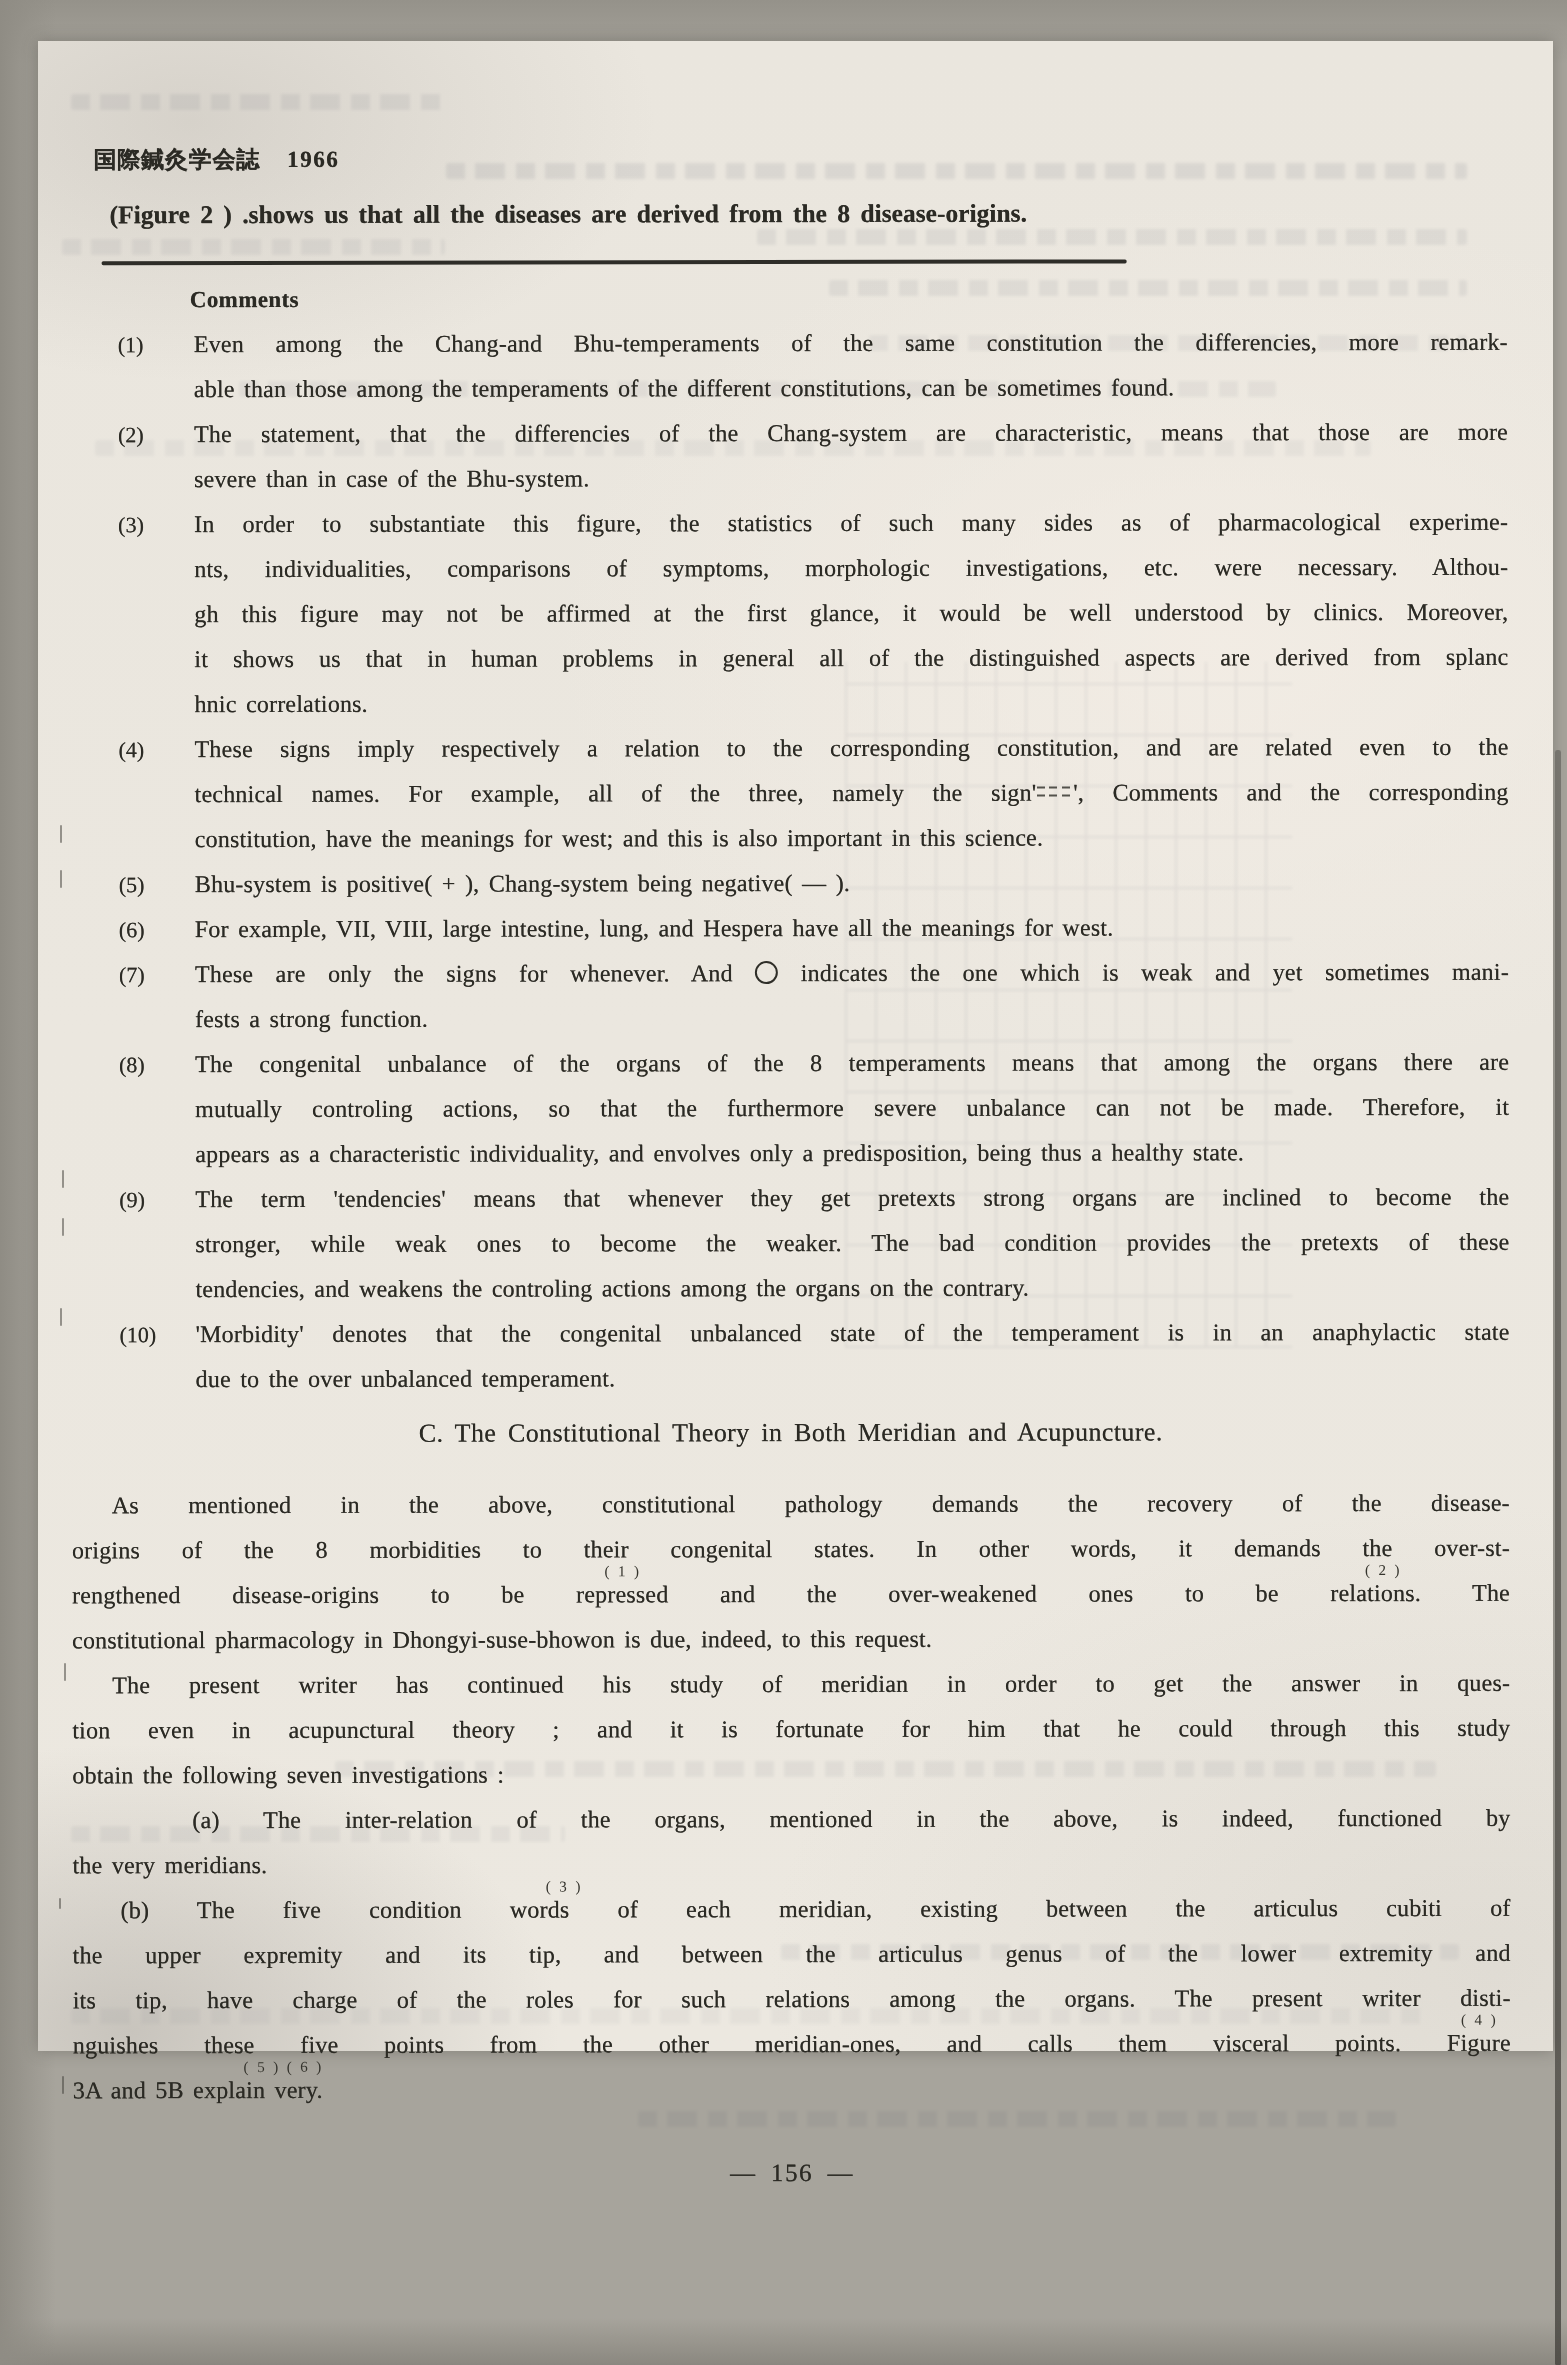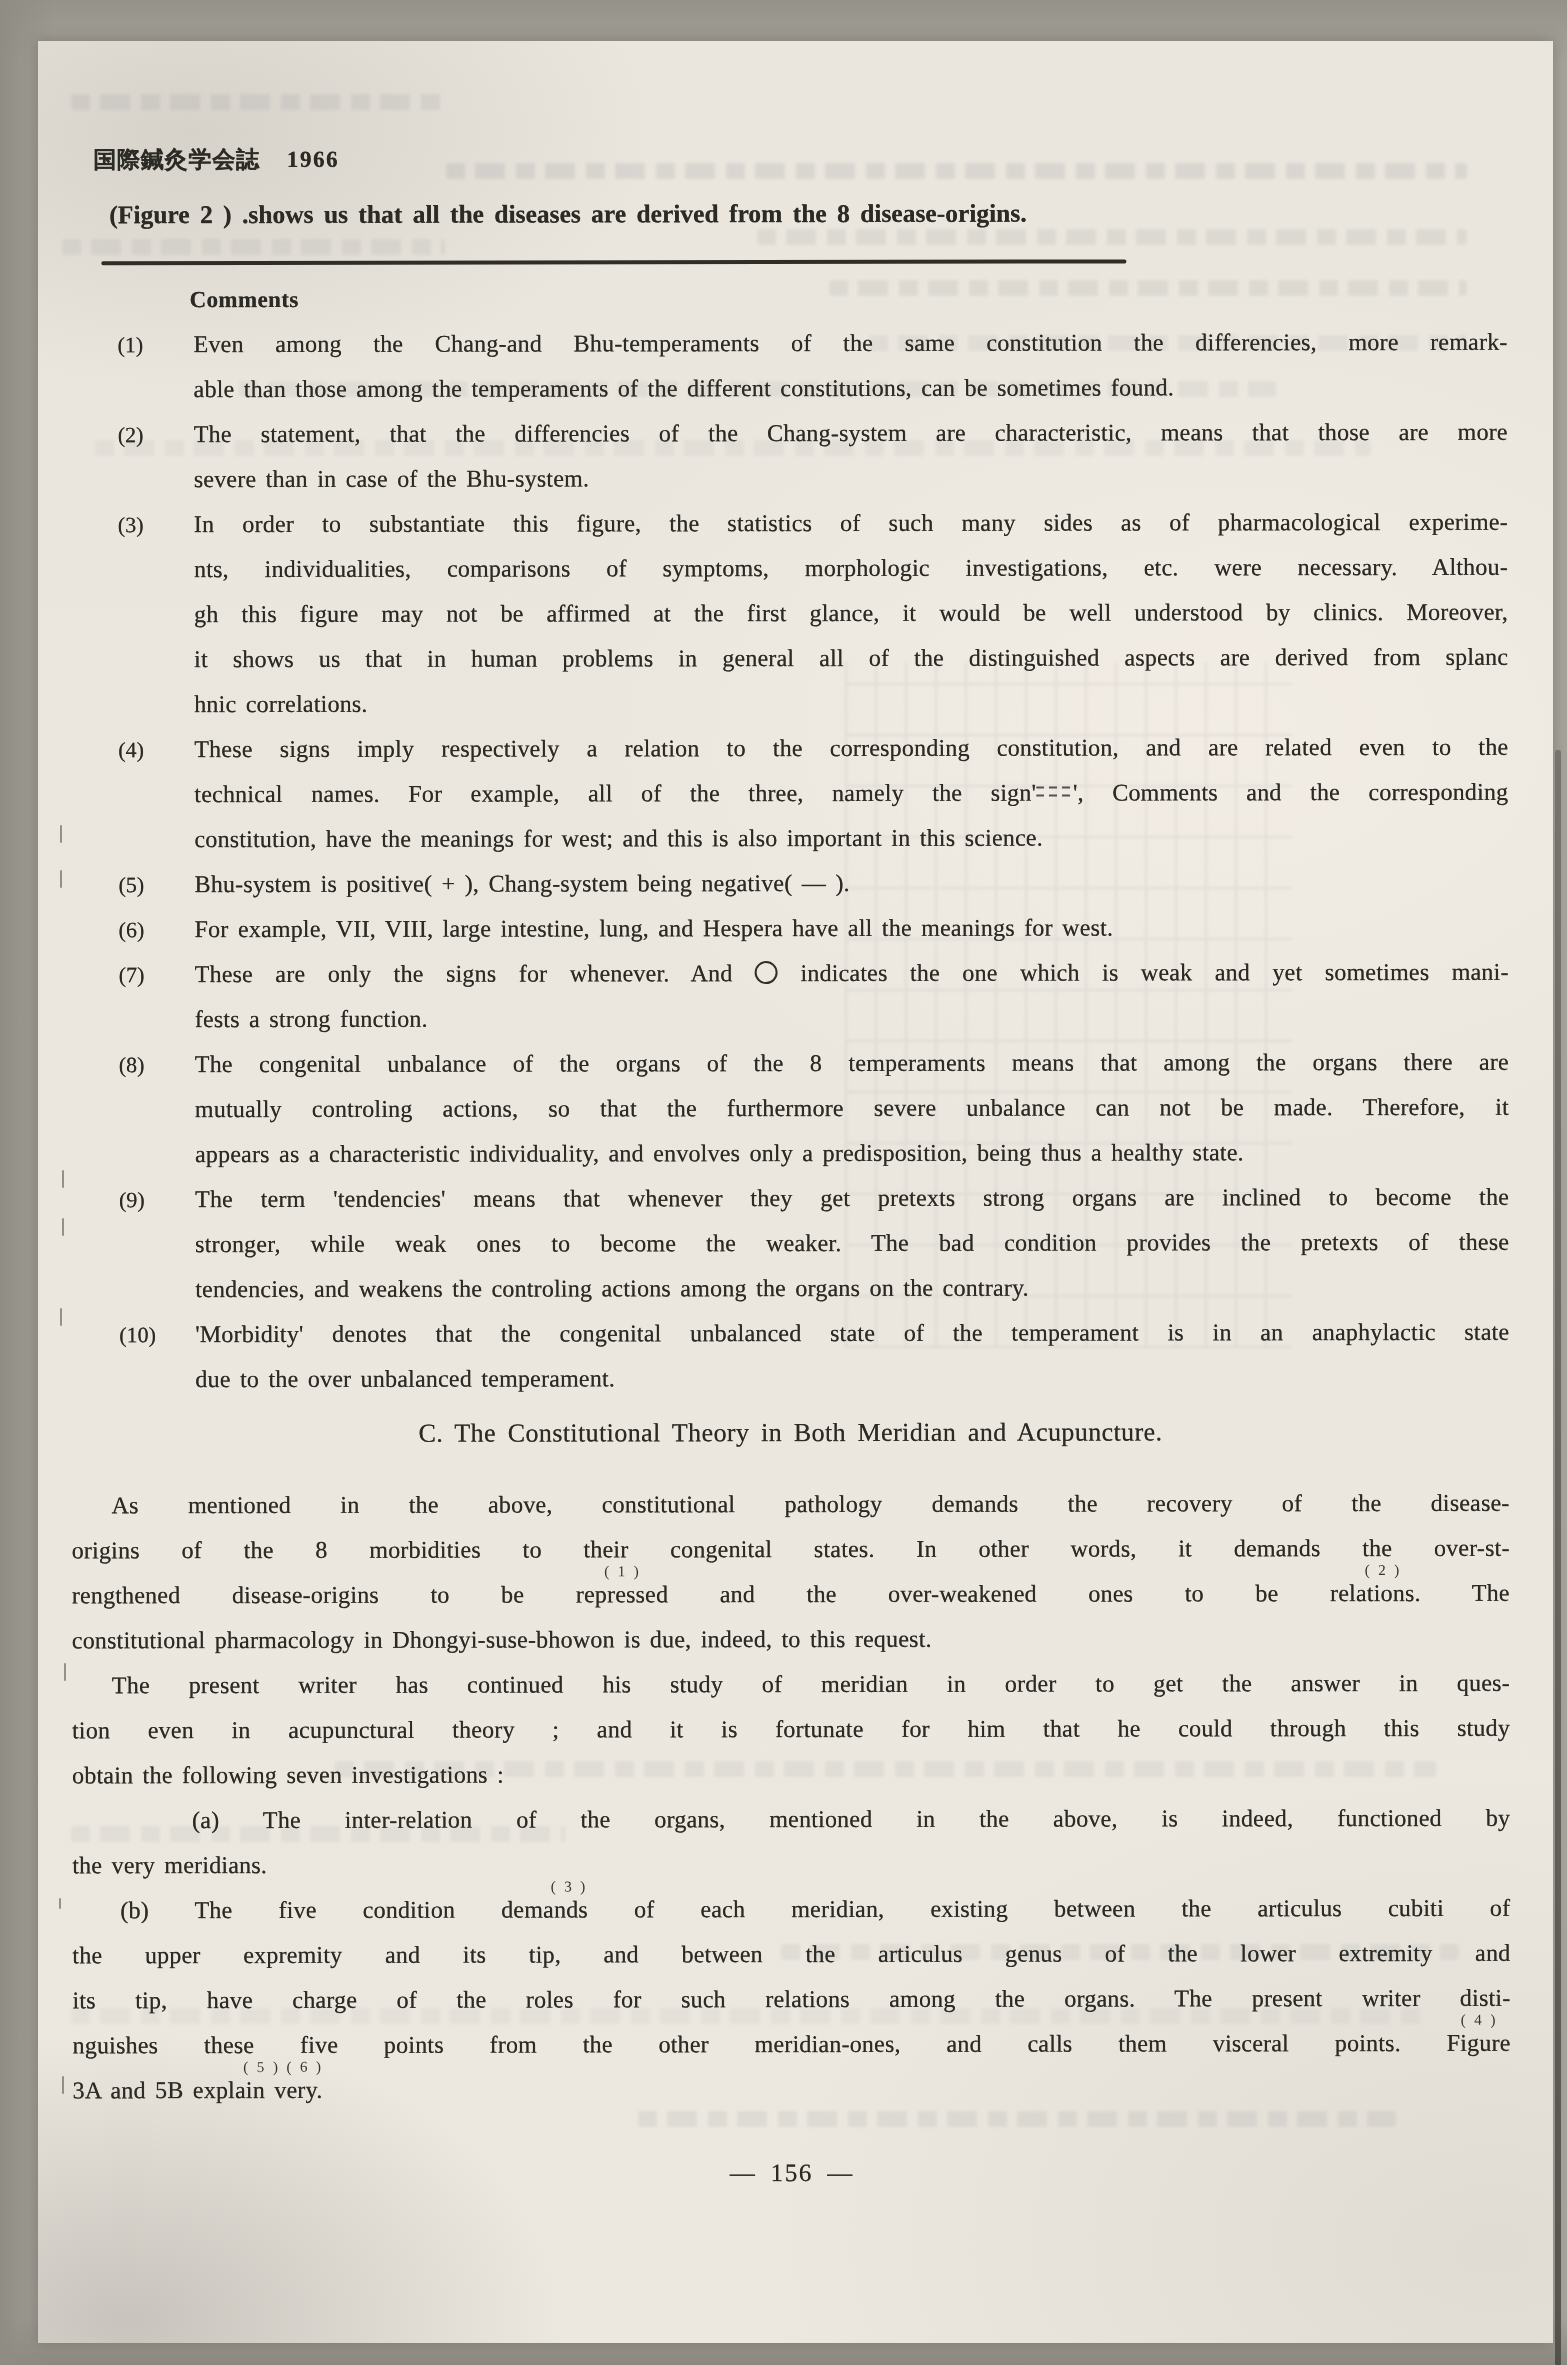--- a/index.html
+++ b/index.html
@@ -6,21 +6,21 @@
   body{
     width:1567px;height:2366px;position:relative;overflow:hidden;
     background:
       linear-gradient(90deg, #8f8c84 0px, rgba(143,140,132,0) 56px),
       linear-gradient(180deg, #95928a 0px, rgba(149,146,138,0) 64px),
       linear-gradient(0deg, #8a877f 0px, rgba(138,135,127,0) 48px),
       #a7a49c;
     font-family:"Liberation Serif","DejaVu Serif",serif;
   }
   .paper{
-    position:absolute;left:38px;top:41px;width:1515px;height:2302px;
+    position:absolute;left:38px;top:41px;width:1515px;height:2010px;
     background:
       radial-gradient(957px 638px at 78% 30%, rgba(243,237,229,.85), rgba(243,237,229,0) 70%),
       radial-gradient(718px 399px at 10% 4%, rgba(168,163,156,.30), rgba(168,163,156,0) 65%),
       radial-gradient(718px 479px at 6% 99%, rgba(146,142,136,.40), rgba(146,142,136,0) 60%),
       radial-gradient(1117px 718px at 96% 96%, rgba(196,192,184,.30), rgba(196,192,184,0) 65%),
       linear-gradient(180deg,#eae6de,#ece8e0);
     box-shadow:0 0 14.4px rgba(60,58,52,.35);
   }
   .content{
     position:absolute;inset:0;padding:100px 44px 0 33px;
@@ -208,21 +208,21 @@
       <div class="line j">tion even in acupunctural theory ; and it is fortunate for him that he could through this study</div>
       <div class="line">obtain the following seven investigations :</div>
     </div>
 
     <div>
       <div class="line j ind150">(a)  The inter-relation of the organs, mentioned in the above, is indeed, functioned by</div>
       <div class="line">the very meridians.</div>
     </div>
 
     <div>
-      <div class="line j ind60"><span>(b)  The five condition </span><span class="anch"><span class="sup">( 3 )</span><span>demands</span></span><span> of each meridian, existing between the articulus cubiti of</span></div>
+      <div class="line j ind60"><span>(b)  The five condition </span><span class="anch"><span class="sup">( 3 )</span><span>words</span></span><span> of each meridian, existing between the articulus cubiti of</span></div>
       <div class="line j">the upper expremity and its tip, and between the articulus genus of the lower extremity and</div>
       <div class="line j">its tip, have charge of the roles for such relations among the organs. The present writer disti-</div>
       <div class="line j"><span>nguishes these five points from the other meridian-ones, and calls them visceral points. </span><span class="anch"><span class="sup">( 4 )</span><span>Figure</span></span></div>
       <div class="line"><span>3A and 5B explain </span><span class="anch"><span class="sup s-left">( 5 ) ( 6 )</span><span>very.</span></span></div>
     </div>
 
     <div class="footer">— 156 —</div>
 
   </div>
 </div>

